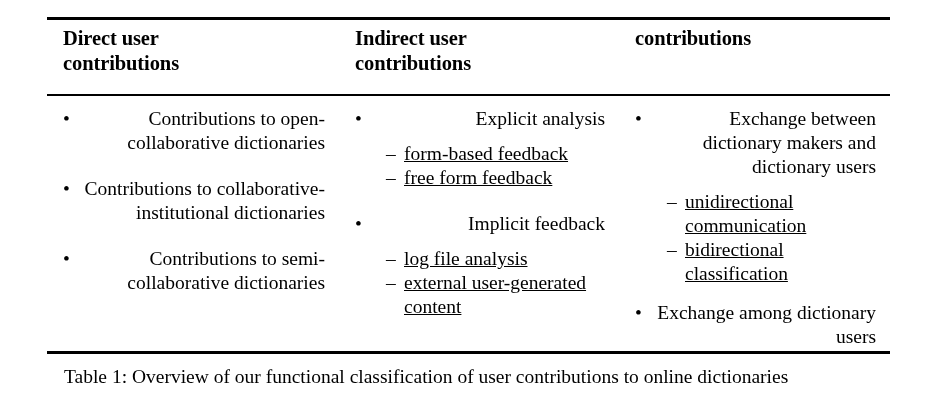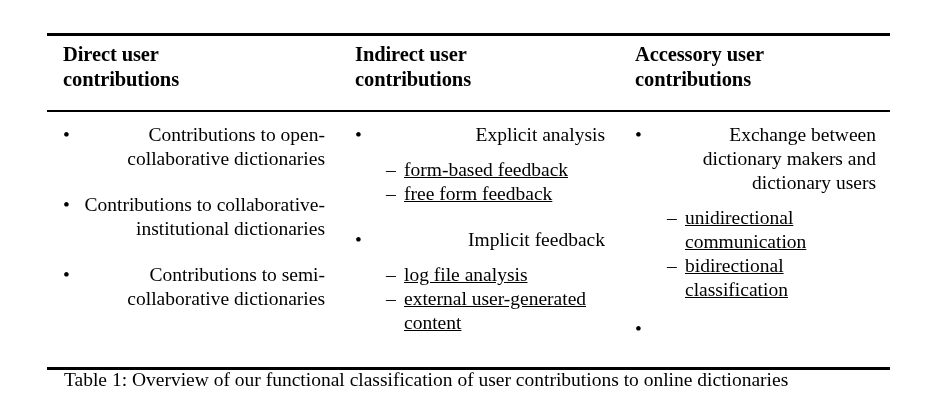--- a/index.html
+++ b/index.html
@@ -13,21 +13,20 @@
     font-family: "Liberation Serif", "DejaVu Serif", serif;
     color: #000000;
     overflow: hidden;
   }
 
   #page {
     position: relative;
     width: 940px;
     height: 300px;
     background: #ffffff;
-    margin-top: 16px;
   }
 
   .rule {
     position: absolute;
     left: 47px;
     width: 843px;
     background: #000000;
   }
   .rule-top    { top: 17px;  height: 3px; }
   .rule-header { top: 94px;  height: 2px; }
@@ -117,21 +116,21 @@
   }
   li.sitem > .stext { display: block; text-decoration: underline; }
 
   
   .col-2 ul.sublist { margin-left: 16px; }
   .col-3 ul.sublist { margin-left: 17px; }
 
   .caption {
     position: absolute;
     left: 64px;
-    top: 351px;
+    top: 364px;
     width: 830px;
     font-size: 19.5px;
     line-height: 26px;
     white-space: nowrap;
   }
 </style>
 </head>
 <body>
 
 <div id="page">
@@ -199,41 +198,41 @@
                 <span class="stext">external user-generated content</span>
               </li>
             </ul>
           </li>
         </ul>
       </div>
     </div>
 
     <div class="col col-3">
       <div class="col-head">
-        <span class="hl">Accessory user</span>
         <span class="hl">contributions</span>
       </div>
       <div class="col-body">
         <ul class="blist">
           <li class="bitem gap-md">
             <span class="bullet">•</span>
             <span class="btext">Exchange between dictionary makers and dictionary users</span>
             <ul class="sublist pad-top">
               <li class="sitem">
                 <span class="dash">–</span>
                 <span class="stext">unidirectional communication</span>
               </li>
               <li class="sitem">
                 <span class="dash">–</span>
                 <span class="stext">bidirectional classification</span>
               </li>
             </ul>
           </li>
           <li class="bitem gap-none">
             <span class="bullet">•</span>
+            <span class="btext">Exchange among dictionary users</span>
           </li>
         </ul>
       </div>
     </div>
 
   </div>
 
   <div class="caption">Table 1: Overview of our functional classification of user contributions to online dictionaries</div>
 
 </div>

